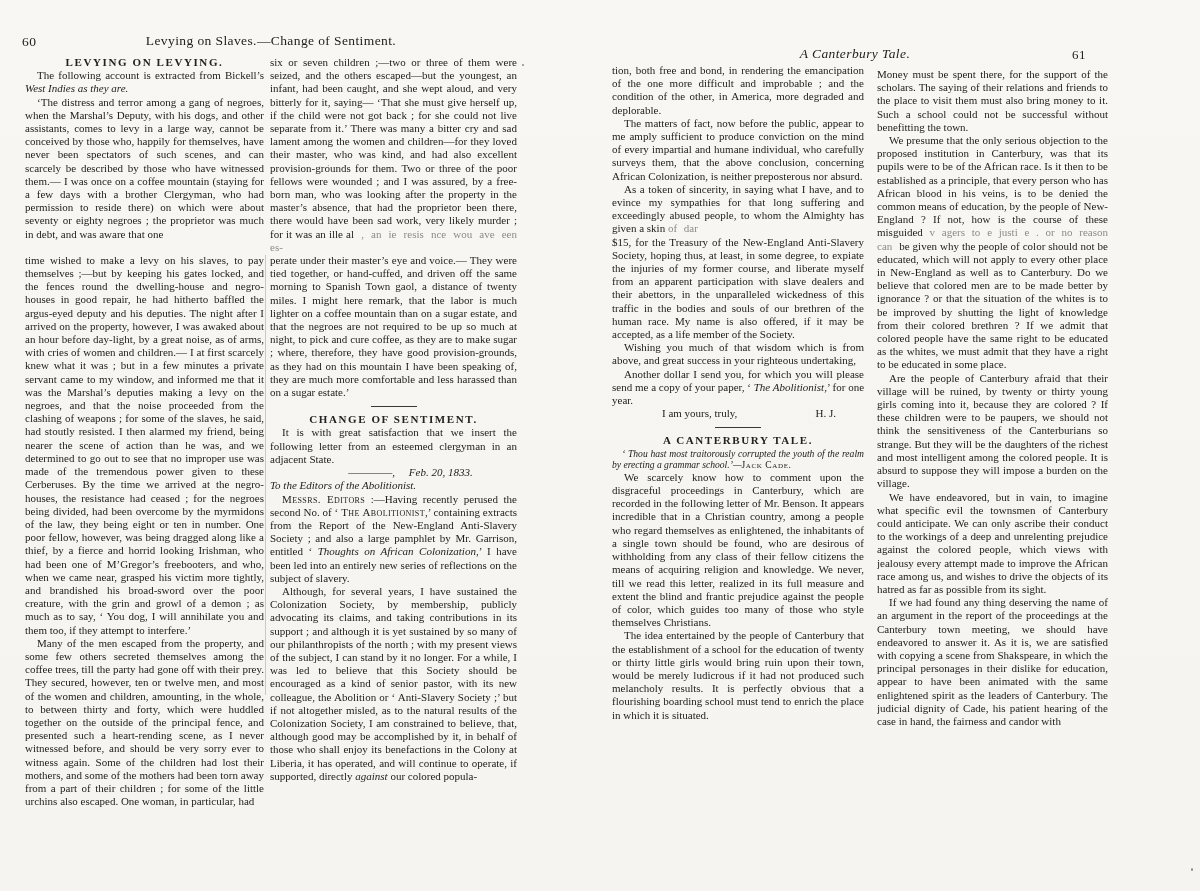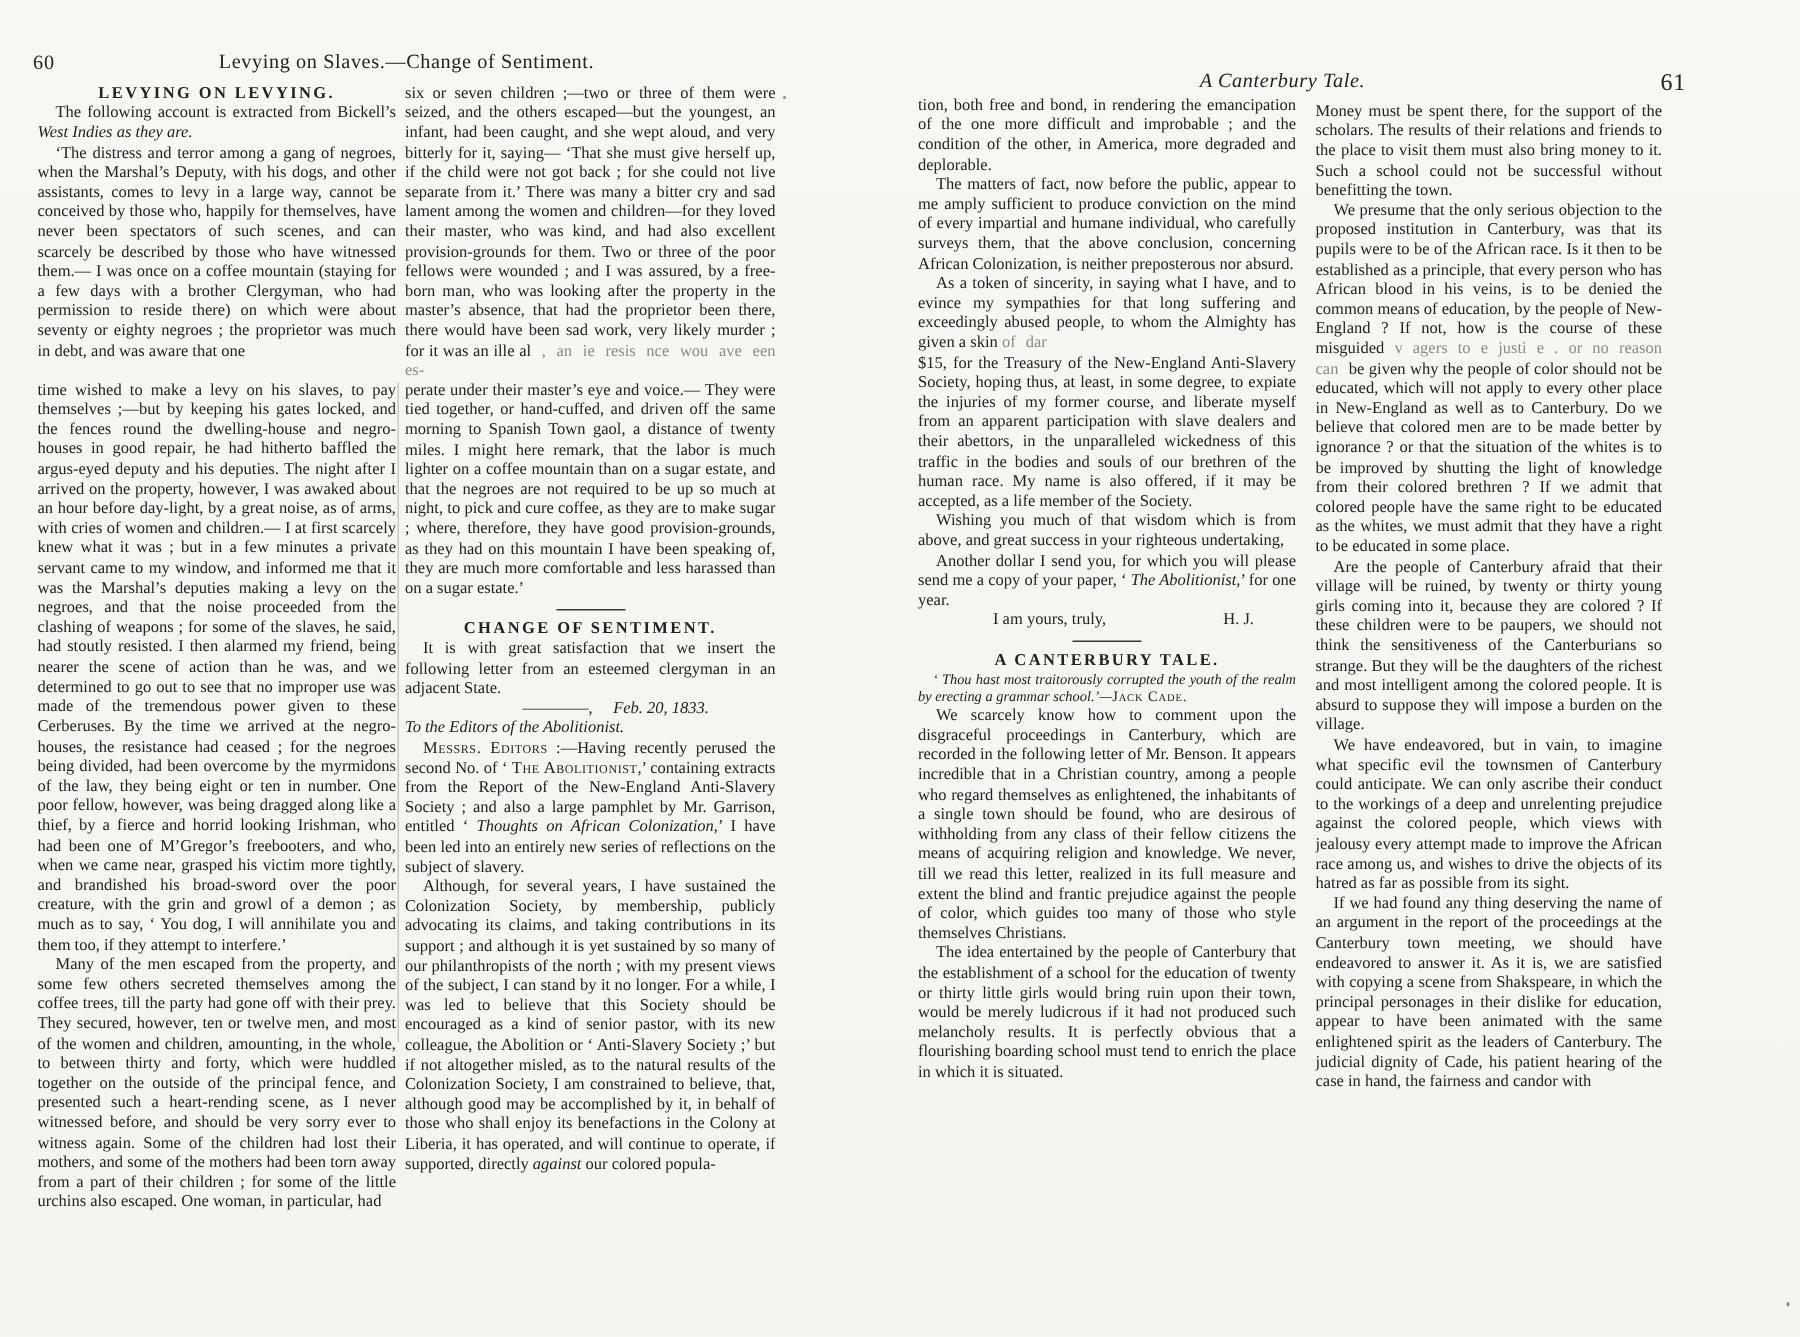--- a/index.html
+++ b/index.html
@@ -10,21 +10,21 @@
     color:#242220;
     overflow:hidden;
   }
   .canvas{position:absolute;top:0;left:0;width:1200px;height:891px;
     background:linear-gradient(180deg,#f8f7f4 0%,#f6f5f2 55%,#f5f4f0 100%);}
   
   .hdr{position:absolute;font-size:13px;}
   .hdr-left-num{left:22px;top:34px;font-size:13.5px;letter-spacing:.5px;}
   .hdr-left-title{left:25px;top:33px;width:492px;text-align:center;font-size:13.5px;letter-spacing:.4px;}
   .hdr-right-title{left:600px;top:46px;width:510px;text-align:center;font-style:italic;font-size:13.5px;letter-spacing:.4px;}
-  .hdr-right-num{left:1107px;top:47px;font-size:16px;letter-spacing:.5px;}
+  .hdr-right-num{left:1072px;top:47px;font-size:13px;letter-spacing:.5px;}
   
   .col{position:absolute;font-size:11px;line-height:13.2px;text-align:justify;overflow:hidden;}
   #col1{left:25px;top:56px;width:239px;height:806px;}
   #col2{left:270px;top:56px;width:247px;height:806px;}
   #col3{left:612px;top:64px;width:252px;height:800px;}
   #col4{left:877px;top:68px;width:231px;height:796px;}
   .col p{margin:0;}
   .ind{text-indent:12px;}
   .art-title{font-weight:bold;text-align:center;font-size:11px;letter-spacing:1.6px;margin:3px 0 6px 0;text-indent:0;}
   .gap-top{margin-top:13px !important;}
@@ -92,20 +92,20 @@
         <span>H. J.</span>
       </p>
     <div class="rule"></div>
     <p class="art-title">A CANTERBURY TALE.</p>
     <p class="epigraph"><span>‘ Thou hast most traitorously corrupted the youth of the realm by erecting a grammar school.’—</span><span class="sc">Jack Cade.</span></p>
     <p class="ind">We scarcely know how to comment upon the disgraceful proceedings in Canterbury, which are recorded in the following letter of Mr. Benson.  It appears incredible that in a Christian country, among a people who regard themselves as enlightened, the inhabitants of a single town should be found, who are desirous of withholding from any class of their fellow citizens the means of acquiring religion and knowledge.  We never, till we read this letter, realized in its full measure and extent the blind and frantic prejudice against the people of color, which guides too many of those who style themselves Christians.</p>
     <p class="ind">The idea entertained by the people of Canterbury that the establishment of a school for the education of twenty or thirty little girls would bring ruin upon their town, would be merely ludicrous if it had not produced such melancholy results.  It is perfectly obvious that a flourishing boarding school must tend to enrich the place in which it is situated.</p>
   </div>
 
   <div class="col" id="col4">
-    <p>Money must be spent there, for the support of the scholars.  The results of their relations and friends to the place to visit them must also bring money to it.  Such a school could not be successful without benefitting the town.</p>
+    <p>Money must be spent there, for the support of the scholars.  The saying of their relations and friends to the place to visit them must also bring money to it.  Such a school could not be successful without benefitting the town.</p>
     <p class="ind"><span>We presume that the only serious objection to the proposed institution in Canterbury, was that its pupils were to be of the African race. Is it then to be established as a principle, that every person who has African blood in his veins, is to be denied the common means of education, by the people of New-England ? If not, how is the course of these misguided</span><span class="faded"> v agers to  e justi e .  or no reason can </span><span>be given why the people of color should not be educated, which will not apply to every other place in New-England as well as to Canterbury.  Do we believe that colored men are to be made better by ignorance ? or that the situation of the whites is to be improved by shutting the light of knowledge from their colored brethren ?  If we admit that colored people have the same right to be educated as the whites, we must admit that they have a right to be educated in some place.</span></p>
     <p class="ind">Are the people of Canterbury afraid that their village will be ruined, by twenty or thirty young girls coming into it, because they are colored ?  If these children were to be paupers, we should not think the sensitiveness of the Canterburians so strange.  But they will be the daughters of the richest and most intelligent among the colored people.  It is absurd to suppose they will impose a burden on the village.</p>
     <p class="ind">We have endeavored, but in vain, to imagine what specific evil the townsmen of Canterbury could anticipate.  We can only ascribe their conduct to the workings of a deep and unrelenting prejudice against the colored people, which views with jealousy every attempt made to improve the African race among us, and wishes to drive the objects of its hatred as far as possible from its sight.</p>
     <p class="ind">If we had found any thing deserving the name of an argument in the report of the proceedings at the Canterbury town meeting, we should have endeavored to answer it.  As it is, we are satisfied with copying a scene from Shakspeare, in which the principal personages in their dislike for education, appear to have been animated with the same enlightened spirit as the leaders of Canterbury.  The judicial dignity of Cade, his patient hearing of the case in hand, the fairness and candor with</p>
   </div>
 
 </div>
 
 </body></html>

